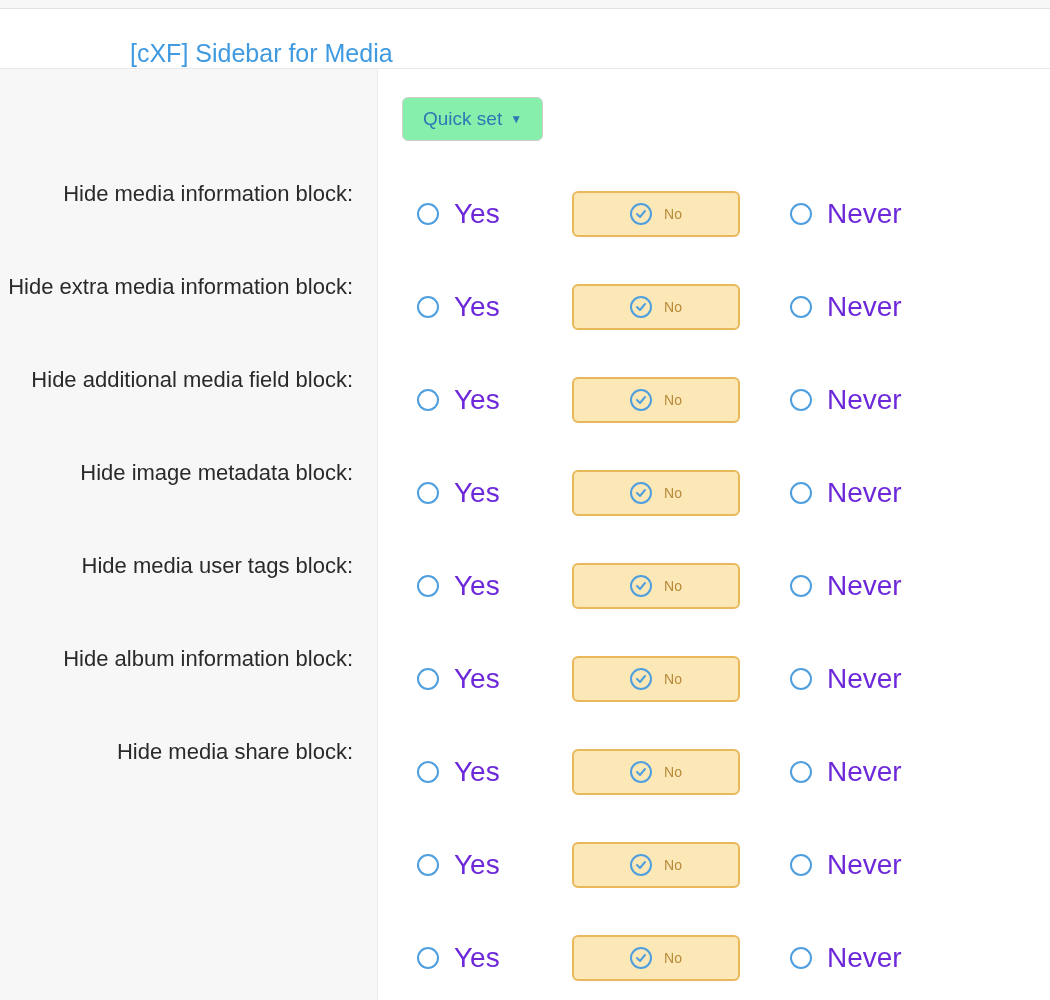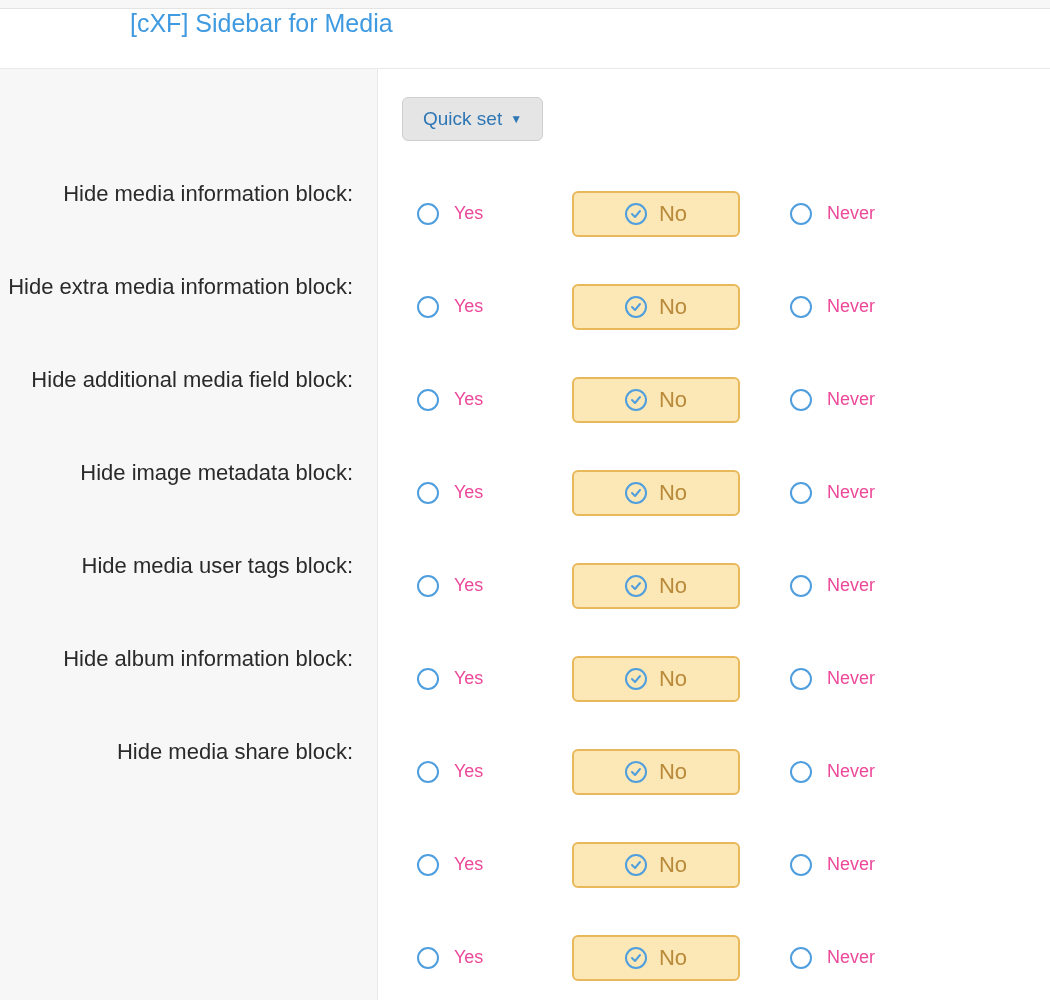--- a/index.html
+++ b/index.html
@@ -1,36 +1,36 @@
 <!DOCTYPE html>
 <html><head>
 <meta charset="utf-8">
 <style>
   * { box-sizing: border-box; margin: 0; padding: 0; }
   html, body { width: 1050px; height: 1000px; font-family: -apple-system, BlinkMacSystemFont, "Segoe UI", Helvetica, Arial, sans-serif; background: #fff; color: #2a2a2a; }
   .header-strip { height: 9px; border-bottom: 1px solid #e3e3e3; background: #f7f7f7; }
-  .title-bar { height: 60px; border-bottom: 1px solid #e9e9e9; display: flex; align-items: flex-start; padding: 0 0 0 130px; }
+  .title-bar { height: 60px; border-bottom: 1px solid #e9e9e9; display: flex; align-items: flex-end; padding: 0 0 0 130px; }
   .title-bar a { color: #3f9ae0; font-size: 25px; text-decoration: none; font-weight: 400; }
   .content { display: flex; height: 931px; }
   .label-col { width: 378px; background: #f7f7f7; border-right: 1px solid #e9e9e9; padding-top: 78px; }
   .control-col { flex: 1; padding: 28px 0 0 24px; }
   .quickset-wrap { margin-bottom: 26px; }
-  .quickset { display: inline-flex; align-items: center; border: 1px solid #cfcfcf; border-radius: 6px; padding: 10px 20px; font-size: 19px; color: #2e77b5; background: #e5e5e5; cursor: pointer; }
+  .quickset { display: inline-flex; align-items: center; border: 1px solid #cfcfcf; border-radius: 6px; padding: 10px 20px; font-size: 19px; color: #2e77b5; background: #86efac; cursor: pointer; }
   .quickset .caret { margin-left: 8px; font-size: 12px; color: #2e77b5; }
   .row-label { height: 93px; display: flex; align-items: center; justify-content: flex-end; padding-right: 24px; font-size: 22px; color: #2a2a2a; }
   .row-controls { height: 93px; display: flex; align-items: center; }
   .opt { display: flex; align-items: center; cursor: pointer; }
   .opt-yes { width: 170px; padding-left: 15px; }
   .opt-never { width: 170px; padding-left: 32px; }
   .radio-circle { width: 22px; height: 22px; border: 2px solid #4f9ede; border-radius: 50%; margin-right: 15px; flex-shrink: 0; }
-  .opt-label { font-size: 18px; color: #ec4899; }
+  .opt-label { font-size: 28px; color: #6d28d9; }
   .opt-no { width: 168px; height: 46px; background: #fce7b6; border: 2px solid #e9b85a; border-radius: 6px; display: flex; align-items: center; justify-content: center; margin-right: 18px; cursor: pointer; }
   .check-icon { width: 22px; height: 22px; border: 2px solid #4f9ede; border-radius: 50%; display: flex; align-items: center; justify-content: center; margin-right: 12px; flex-shrink: 0; }
   .check-icon svg { width: 12px; height: 12px; }
-  .opt-no .opt-label { color: #b88a3a; font-size: 22px; font-weight: 400; }
+  .opt-no .opt-label { color: #b88a3a; font-size: 14px; font-weight: 400; }
 </style>
 </head>
 <body>
 
 <div class="header-strip"></div>
 
 <div class="title-bar">
   <a href="#">[cXF] Sidebar for Media</a>
 </div>
 

